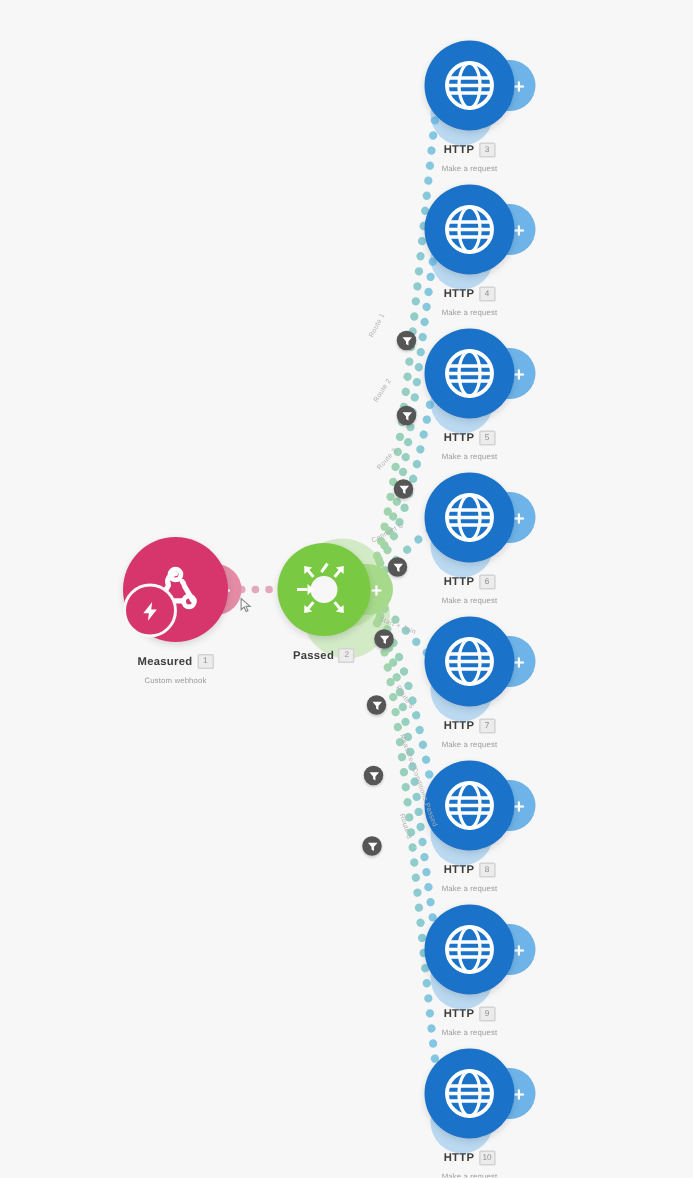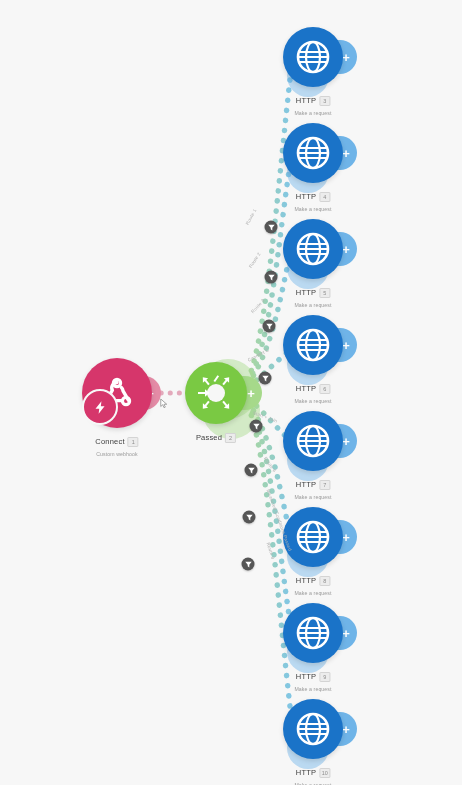--- a/index.html
+++ b/index.html
@@ -33,21 +33,21 @@
   }
   .handle.blue{background:#6fb4e8;}
   .handle.pink{background:#e48ba6;}
   .handle.green{background:#a6d98a;}
 
   .label{
     position:absolute;text-align:center;white-space:nowrap;
     transform:translateX(-50%);
   }
   .label .title{
-    font-size:7.5px;font-weight:400;color:#3d3d3d;letter-spacing:.2px;
+    font-size:7.5px;font-weight:700;color:#3d3d3d;letter-spacing:.2px;
     display:inline-block;vertical-align:middle;
   }
   .label .badge{
     display:inline-block;vertical-align:middle;margin-left:3px;
     min-width:7px;height:8px;line-height:8px;padding:0 1px;
     font-size:5.5px;color:#8d8d8d;background:#ececec;
     border:.5px solid #d4d4d4;border-radius:1px;text-align:center;
   }
   .label .sub{
     font-size:5.2px;color:#9a9a9a;margin-top:1px;letter-spacing:.1px;
@@ -117,21 +117,21 @@
         <circle cx="29" cy="28" r="3.6" fill="none" stroke="#fff" stroke-width="3.2"></circle>
       </svg>
     </div>
 
     <div class="bubble" style="left:-35px;top:-4px;width:32px;height:32px;background:#d6366b;border:2.5px solid #f7f7f7;box-shadow:none;">
       <svg width="15" height="15" viewBox="0 0 24 24">
         <path d="M13.5 2 4 14h6l-1 8 9.5-12h-6z" fill="#ffffff"></path>
       </svg>
     </div>
     <div class="label" style="left:0;top:39px;">
-      <span class="title">Connect</span><span class="badge">1</span>
+      <span class="title">Measured</span><span class="badge">1</span>
       <div class="sub">Custom webhook</div>
     </div>
   </div>
 
   <div class="node" style="left:216px;top:393px;">
     <div class="ghost" style="left:-18px;top:-34px;width:60px;height:60px;background:#a6d98a;"></div>
     <div class="ghost" style="left:-14px;top:-12px;width:58px;height:58px;background:#a6d98a;"></div>
     <div class="handle green" style="left:24px;top:-17px;">
       <span>+</span>
     </div>

